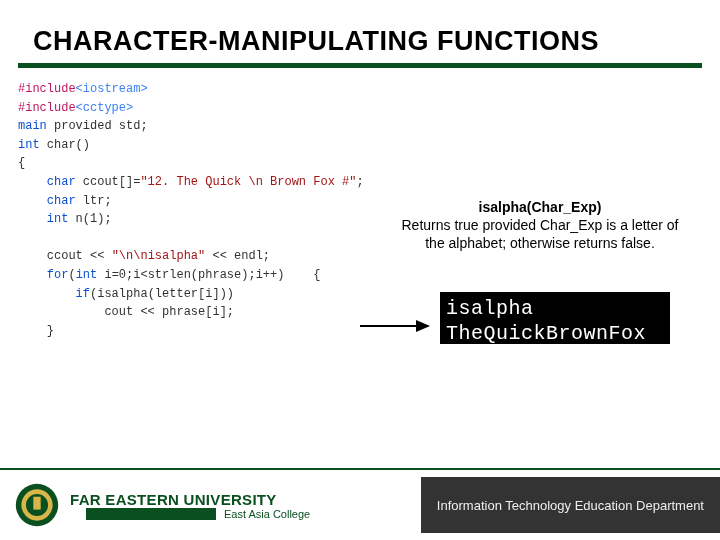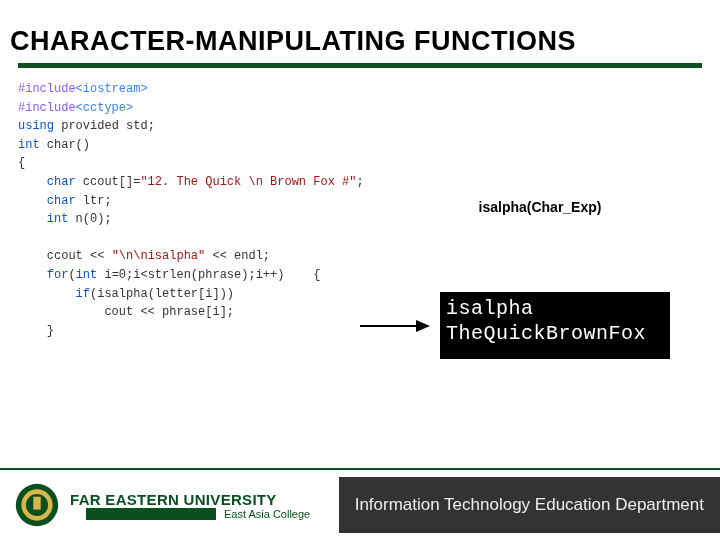--- a/index.html
+++ b/index.html
@@ -8,60 +8,60 @@
     height: 540px;
     background: #ffffff;
     font-family: Arial, Helvetica, sans-serif;
     position: relative;
     overflow: hidden;
   }
   .slide-title {
     font-size: 27px;
     font-weight: bold;
     color: #000;
-    padding: 26px 18px 6px 10px;
+    padding: 26px 18px 6px 33px;
     letter-spacing: 0.5px;
   }
   .title-rule {
     height: 5px;
     background: #094f1f;
     margin: 0 18px 8px 18px;
   }
   .content {
     position: relative;
     padding: 4px 18px 0 18px;
   }
   .code-block {
     font-family: Consolas, "Courier New", monospace;
     font-size: 12px;
     line-height: 1.55;
     white-space: pre;
     color: #333;
   }
   .kw { color: #0a4fcf; }
-  .pp { color: #8b5cf6; }
+  .pp { color: #be185d; }
   .inc { color: #3b82f6; }
   .str { color: #a31515; }
   .explain {
     position: absolute;
     left: 390px;
     top: 122px;
     width: 300px;
     font-size: 14px;
     color: #000;
     line-height: 1.3;
     text-align: center;
   }
   .explain b { font-weight: bold; }
   .console {
     position: absolute;
     left: 440px;
     top: 216px;
     width: 230px;
-    height: 67px;
+    height: 52px;
     background: #000;
     color: #fff;
     font-family: "Courier New", monospace;
     font-size: 20px;
     line-height: 1.25;
     padding: 4px 6px;
     white-space: pre;
     letter-spacing: 0.5px;
   }
   .arrow-svg {
@@ -109,53 +109,54 @@
     height: 12px;
     background: #094f1f;
   }
   .college-name {
     color: #094f1f;
     font-size: 11px;
   }
   .dept {
     background: #333333;
     color: #eee;
-    font-size: 17px;
+    font-size: 13px;
     height: 56px;
     display: flex;
     align-items: center;
     padding: 16px 16px;
     flex: 0 0 auto;
   }
 </style>
 </head>
 <body>
 
 <div class="slide-title">CHARACTER-MANIPULATING FUNCTIONS</div>
 <div class="title-rule"></div>
 
 <div class="content">
 
   <div class="code-block"><span class="pp">#include</span><span class="inc">&lt;iostream&gt;</span>
 <span class="pp">#include</span><span class="inc">&lt;cctype&gt;</span>
-<span class="kw">using</span><span> provided std;</span>
+<span class="kw">main</span><span> provided std;</span>
 <span class="kw">int</span><span> char()</span>
 <span>{</span>
 <span class="kw">    char</span><span> ccout[]=</span><span class="str">"12. The Quick \n Brown Fox #"</span><span>;</span>
 <span class="kw">    char</span><span> ltr;</span>
-<span class="kw">    int</span><span> n(0);</span>
+<span class="kw">    int</span><span> n(1);</span>
 <span></span>
 <span>    ccout &lt;&lt; </span><span class="str">"\n\nisalpha"</span><span> &lt;&lt; endl;</span>
 <span class="kw">    for</span><span>(</span><span class="kw">int</span><span> i=0;i&lt;strlen(phrase);i++)    {</span>
 <span class="kw">        if</span><span>(isalpha(letter[i]))</span>
 <span>            cout &lt;&lt; phrase[i];</span>
 <span>    }</span></div>
 
   <div class="explain">
     <b>isalpha(Char_Exp)</b><br>
+    <span>Returns true provided Char_Exp is a letter of the alphabet; otherwise returns false.</span>
   </div>
 
   <svg class="arrow-svg" width="80" height="20">
     <defs>
       <marker id="ah" markerWidth="8" markerHeight="8" refX="6" refY="3" orient="auto">
         <path d="M0,0 L7,3 L0,6 Z" fill="#000"></path>
       </marker>
     </defs>
     <line x1="2" y1="10" x2="70" y2="10" stroke="#000" stroke-width="2" marker-end="url(#ah)"></line>
   </svg>

